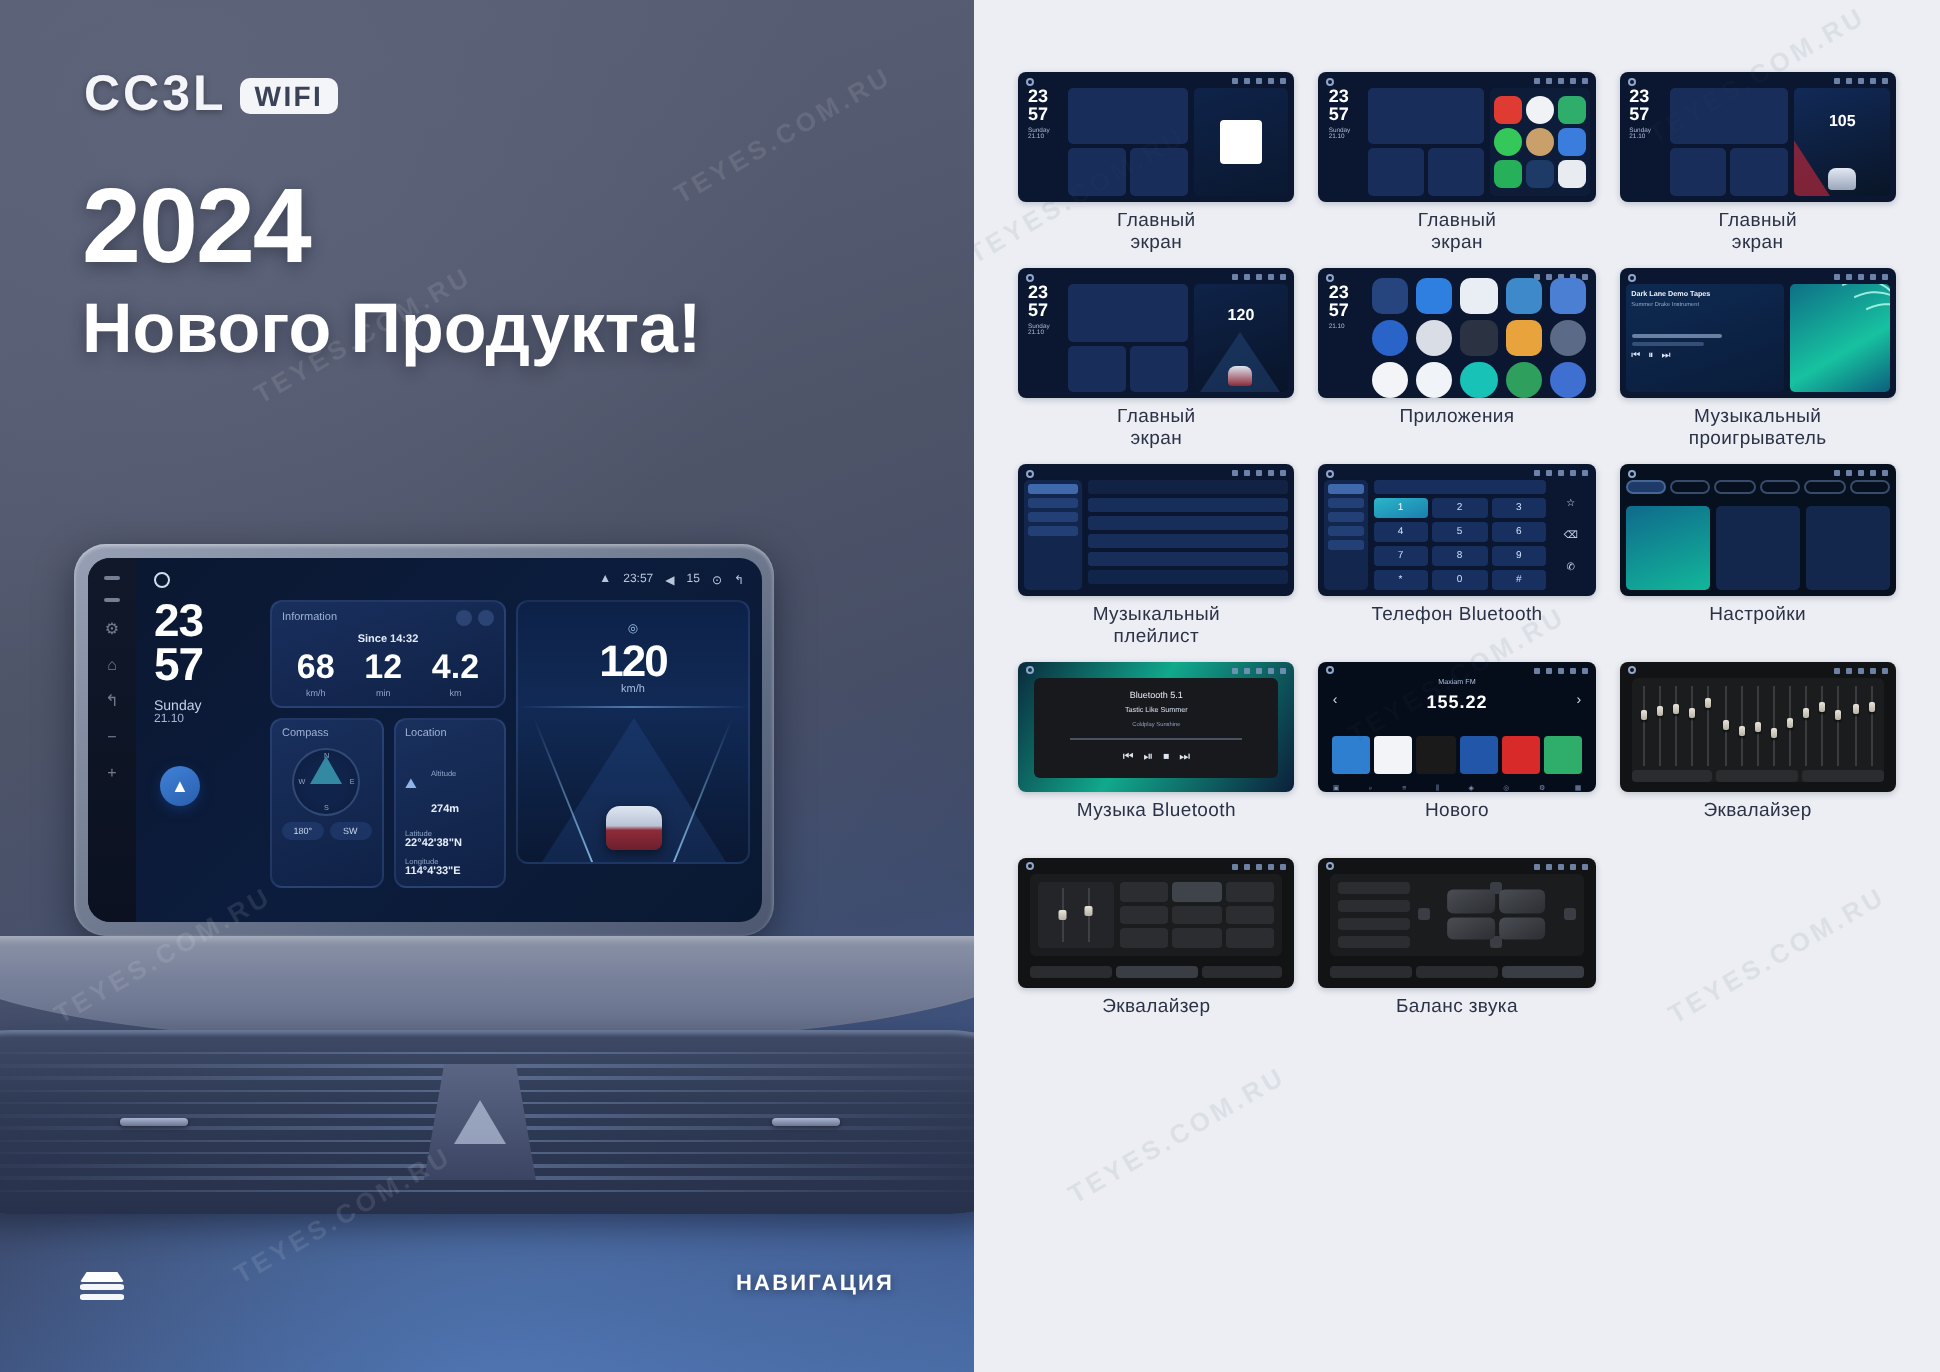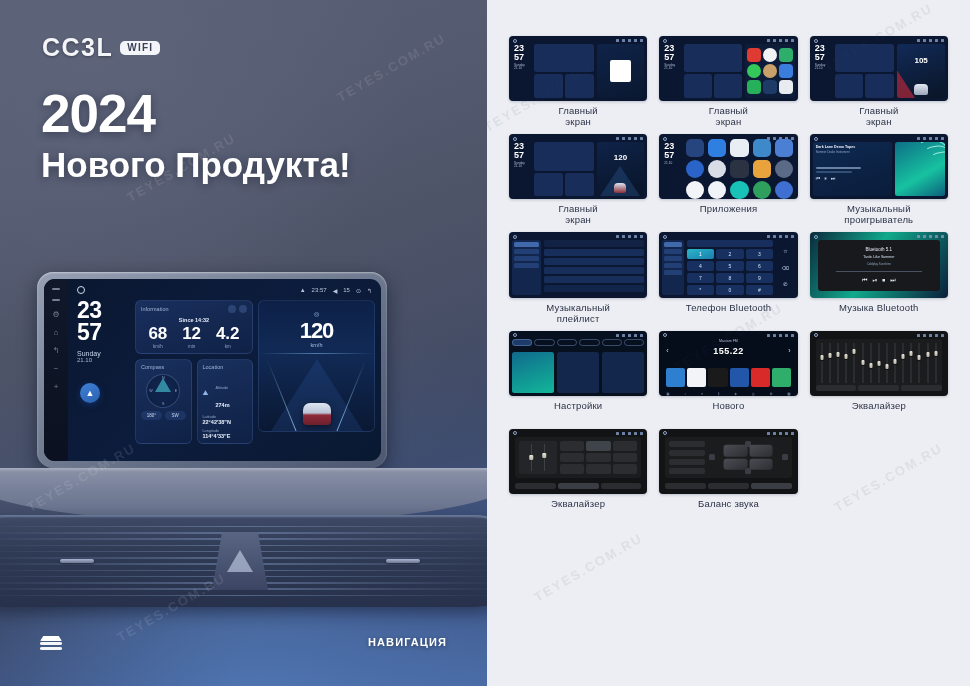--- a/index.html
+++ b/index.html
@@ -23,21 +23,21 @@
     background:radial-gradient(120% 90% at 50% 105%, rgba(90,140,210,0.55) 0%, rgba(70,110,180,0.10) 45%, rgba(0,0,0,0) 70%);
     pointer-events:none;
   }
 
   .logo { position:absolute; left:42px; top:33px; display:flex; align-items:center; gap:7px; }
   .logo-text {
     color:#f3f5f8; font-size:25px; font-weight:bold; letter-spacing:1.5px;
     text-shadow:0 1px 3px rgba(0,0,0,.35);
   }
   .logo-badge {
-    background:#f3f5f8; color:#3b4257; font-size:10px; font-weight:bold;
+    background:#f3f5f8; color:#3b4257; font-size:14px; font-weight:bold;
     letter-spacing:1.2px; padding:2px 7px 2px; border-radius:5px; line-height:1;
   }
 
   .headline { position:absolute; left:41px; top:87px; }
   .headline .year {
     color:#fff; font-size:53px; font-weight:bold; letter-spacing:-1px;
     line-height:1.02; text-shadow:0 2px 8px rgba(20,24,40,.45);
   }
   .headline .sub {
     color:#fff; font-size:35px; font-weight:bold; line-height:1.13;
@@ -753,20 +753,51 @@
               <span>☆</span>
               <span>⌫</span>
               <span>✆</span>
             </div>
           </div>
         </div>
         <div class="cap" style="white-space: pre-line;">Телефон Bluetooth</div>
       </div>
 
       <div class="cell">
+        <div class="thumb" style="background:#07101f">
+          <div class="m-top">
+              <i class="m-dot"></i>
+            <span class="m-icons">
+                <span></span>
+                <span></span>
+                <span></span>
+                <span></span>
+                <span></span>
+              </span>
+            </div>
+          <div class="m-body" style="flex-direction:column">
+            <div class="set-chips">
+              <i class="chip on"></i>
+              <i class="chip"></i>
+              <i class="chip"></i>
+              <i class="chip"></i>
+              <i class="chip"></i>
+              <i class="chip"></i>
+            </div>
+            <div class="set-panes">
+              <div class="set-pane g"></div>
+              <div class="set-pane"></div>
+              <div class="set-pane"></div>
+            </div>
+          </div>
+        </div>
+        <div class="cap" style="white-space: pre-line;">Настройки</div>
+      </div>
+
+      <div class="cell">
         <div class="thumb" style="background:linear-gradient(120deg,#0a2a3c,#11a98c 45%,#0b1f3a)">
           <div class="m-top">
               <i class="m-dot"></i>
             <span class="m-icons">
                 <span></span>
                 <span></span>
                 <span></span>
                 <span></span>
                 <span></span>
               </span>
@@ -783,51 +814,20 @@
                 <span>⏹</span>
                 <span>⏭</span>
               </div>
             </div>
           </div>
         </div>
         <div class="cap" style="white-space: pre-line;">Музыка Bluetooth</div>
       </div>
 
       <div class="cell">
-        <div class="thumb" style="background:#07101f">
-          <div class="m-top">
-              <i class="m-dot"></i>
-            <span class="m-icons">
-                <span></span>
-                <span></span>
-                <span></span>
-                <span></span>
-                <span></span>
-              </span>
-            </div>
-          <div class="m-body" style="flex-direction:column">
-            <div class="set-chips">
-              <i class="chip on"></i>
-              <i class="chip"></i>
-              <i class="chip"></i>
-              <i class="chip"></i>
-              <i class="chip"></i>
-              <i class="chip"></i>
-            </div>
-            <div class="set-panes">
-              <div class="set-pane g"></div>
-              <div class="set-pane"></div>
-              <div class="set-pane"></div>
-            </div>
-          </div>
-        </div>
-        <div class="cap" style="white-space: pre-line;">Настройки</div>
-      </div>
-
-      <div class="cell">
         <div class="thumb" style="background:#050c1a">
           <div class="m-top">
               <i class="m-dot"></i>
             <span class="m-icons">
                 <span></span>
                 <span></span>
                 <span></span>
                 <span></span>
                 <span></span>
               </span>

